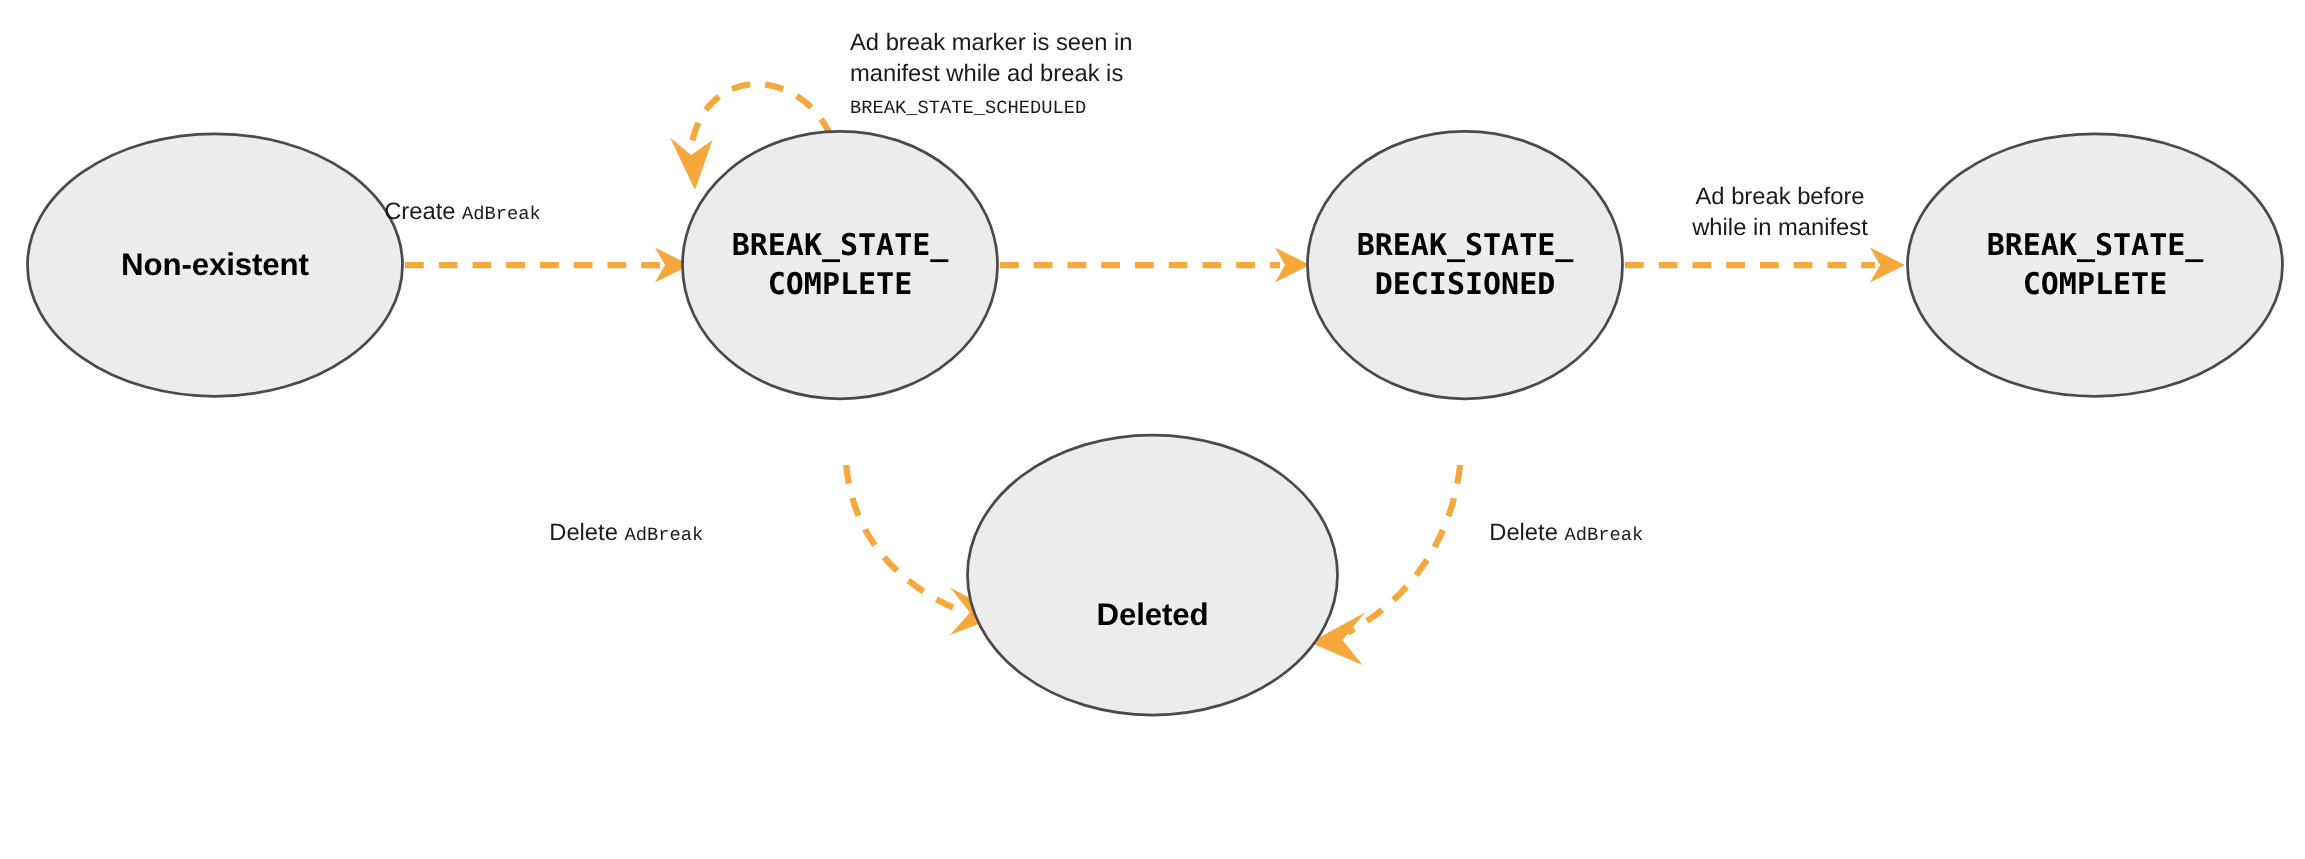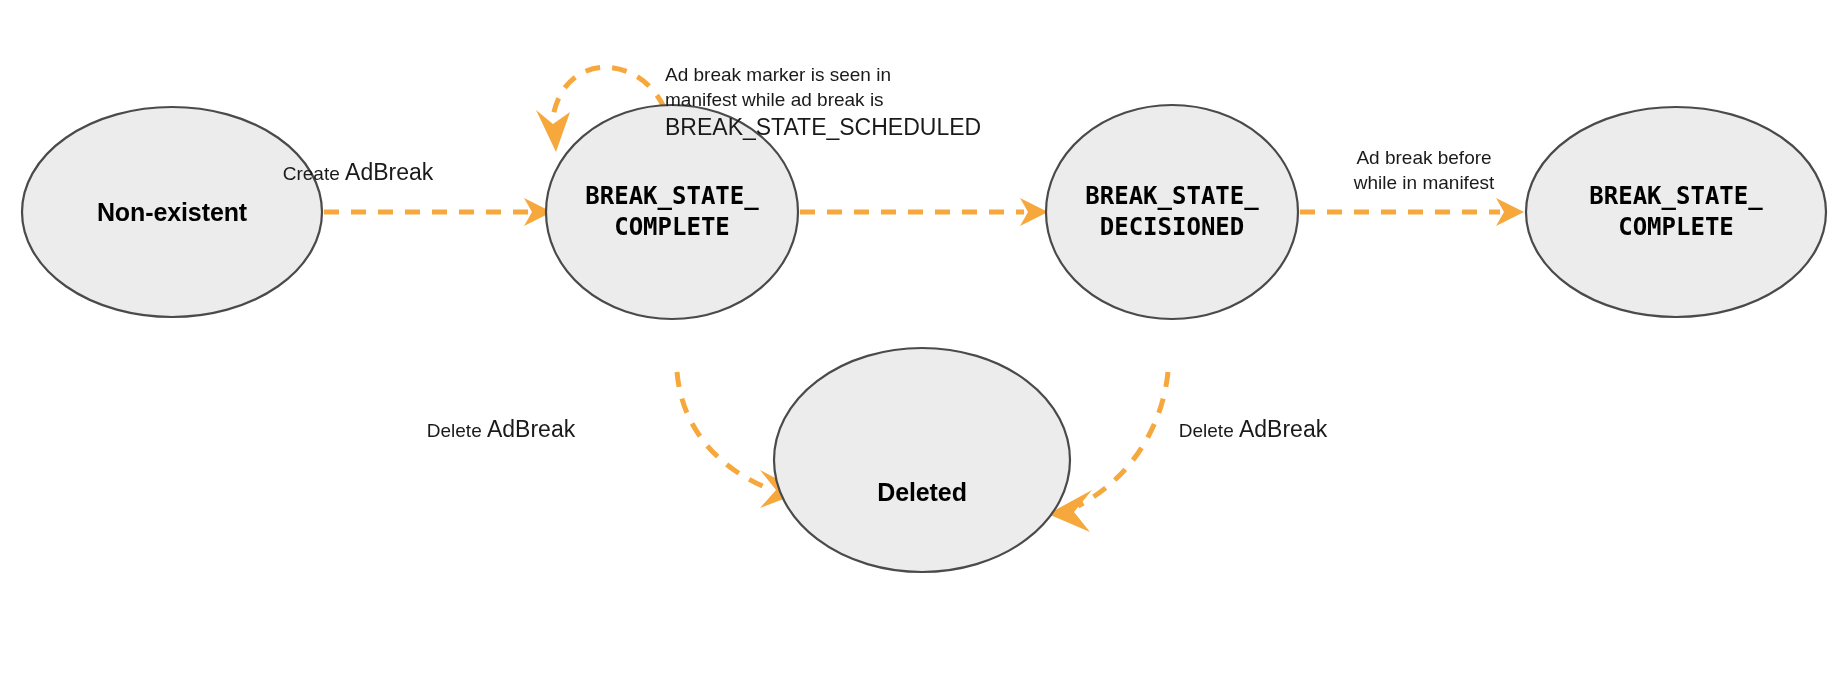--- a/index.html
+++ b/index.html
@@ -56,22 +56,22 @@
   .edge-label {
     position: absolute;
     color: #1a1a1a;
     font-family: "Liberation Sans", sans-serif;
     font-size: 19px;
     line-height: 1.32;
     white-space: pre;
     pointer-events: none;
   }
   .edge-label .code {
-    font-family: Liberation Sans, sans-serif;
-    font-size: 23px;
+    font-family: Liberation Mono, monospace;
+    font-size: 15px;
   }
   .edge-label.center {
     text-align: center;
     transform: translate(-50%, 0);
   }
   .edge-label.left {
     text-align: left;
   }
   .edge-path {
     fill: none;
@@ -132,23 +132,23 @@
   <div class="node-label sans" style="left:172px; top:212px;">Non-existent</div>
 
   <div class="node-label mono" style="left:672px; top:212px;"><span>BREAK_STATE_</span><br><span>COMPLETE</span></div>
 
   <div class="node-label mono" style="left:1172px; top:212px;"><span>BREAK_STATE_</span><br><span>DECISIONED</span></div>
 
   <div class="node-label mono" style="left:1676px; top:212px;"><span>BREAK_STATE_</span><br><span>COMPLETE</span></div>
 
   <div class="node-label sans" style="left:922px; top:460px;margin-top:32px;">Deleted</div>
 
-  <div class="edge-label center" style="left:358px; top:157px;"><span>Create </span><span class="code">AdBreak</span></div>
+  <div class="edge-label center" style="left:370px; top:157px;"><span>Create </span><span class="code">AdBreak</span></div>
 
-  <div class="edge-label left" style="left:665px; top:22px;margin-top:40px;"><span>Ad break marker is seen in</span><br><span>manifest while ad break is</span><br><span class="code">BREAK_STATE_SCHEDULED</span></div>
+  <div class="edge-label left" style="left:680px; top:22px;"><span>Ad break marker is seen in</span><br><span>manifest while ad break is</span><br><span class="code">BREAK_STATE_SCHEDULED</span></div>
 
 
   <div class="edge-label center" style="left:1424px; top:145px;"><span>Ad break before</span><br><span>while in manifest</span></div>
 
   <div class="edge-label center" style="left:501px; top:414px;"><span>Delete </span><span class="code">AdBreak</span></div>
 
   <div class="edge-label center" style="left:1253px; top:414px;"><span>Delete </span><span class="code">AdBreak</span></div>
 
 </div>
 

